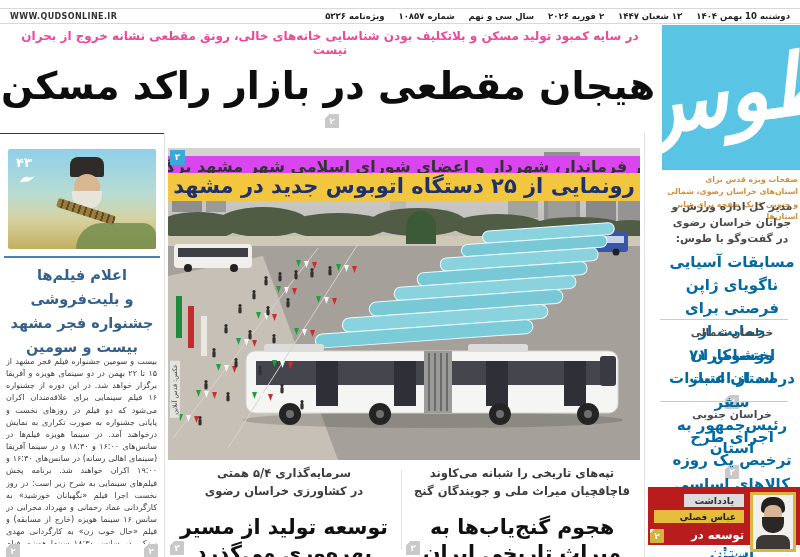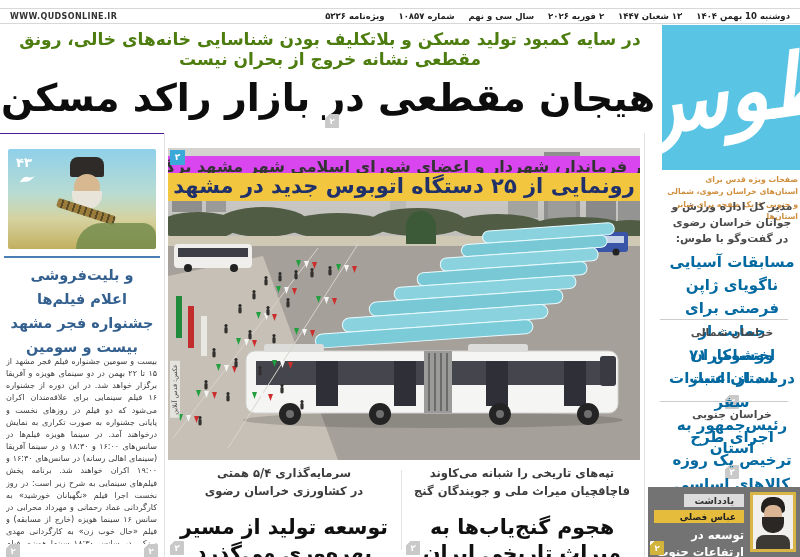--- a/index.html
+++ b/index.html
@@ -9,21 +9,21 @@
 
   
   .topbar { position:absolute; top:8px; left:0; right:0; height:16px;
     border-top:1px solid #d8d8d8; border-bottom:1px solid #d8d8d8;
     display:flex; align-items:center; justify-content:space-between; padding:0 10px; }
   .dates { display:flex; gap:14px; font-size:8.5px; color:#222; font-weight:bold; }
   .site { direction:ltr; font-size:8px; color:#333; letter-spacing:.4px; font-weight:bold; text-decoration:none; }
 
   
   .lead { position:absolute; top:29px; right:145px; left:5px; text-align:center; }
-  .lead-kicker { font-size:17px; font-weight:bold; color:#4d7c0f; }
+  .lead-kicker { font-size:12px; font-weight:bold; color:#ec4899; }
   .lead-headline { margin-top:7px; font-size:38px; font-weight:bold; color:#0d0d0d;
     white-space:nowrap; letter-spacing:-0.5px; }
 
   
   .badge { position:absolute; width:14px; height:14px; border-radius:1px;
     background:linear-gradient(135deg,#ffffff 0 3px,#c9c9c9 3px);
     color:#fff; font-size:8.5px; line-height:14px; text-align:center; font-weight:bold; }
   .badge.gold { background:linear-gradient(135deg,#ffffff 0 3px,#d2b43c 3px); }
 
   
@@ -78,21 +78,21 @@
 
   
   .right-col { position:absolute; top:193px; right:0; width:152px; height:364px; }
   .rc-article { position:absolute; left:20px; right:4px; text-align:center; }
   .rc-kicker { font-size:10.8px; font-weight:bold; color:#4a4a4a; line-height:1.5; }
   .rc-headline { margin-top:3px; font-size:15px; font-weight:bold; color:#0369a1; line-height:1.55; }
   .rc-badge { position:static; display:inline-block; margin-top:5px; }
   .rc-divider { position:absolute; left:12px; right:12px; height:1px; background:#ccc; }
 
   
-  .note-box { position:absolute; top:294px; left:0; right:0; height:70px; background:#737373; }
+  .note-box { position:absolute; top:294px; left:0; right:0; height:58px; background:#b91c1c; }
   .note-portrait { position:absolute; top:5px; right:4px; width:46px; height:60px;
     background:#f2f0ec; border:3px solid #d9b545; overflow:hidden; }
   .np-hair { position:absolute; top:2px; left:8px; width:24px; height:16px; background:#23201e; border-radius:10px 10px 4px 4px; }
   .np-face { position:absolute; top:10px; left:11px; width:18px; height:20px; background:#d9b596; border-radius:8px; }
   .np-beard { position:absolute; top:22px; left:9px; width:22px; height:16px; background:#2b2724; border-radius:0 0 10px 10px; }
   .np-body { position:absolute; bottom:0; left:3px; width:34px; height:14px; background:#3d3a36; border-radius:8px 8px 0 0; }
   .note-tag { position:absolute; top:7px; right:56px; background:#dcdcdc; color:#333;
     font-size:9.5px; font-weight:bold; padding:1px 10px; }
   .note-author { position:absolute; top:23px; right:56px; left:6px; background:#e5bc3c; color:#222;
     font-size:9px; font-weight:bold; padding:1.5px 8px; text-align:right; }
@@ -143,22 +143,22 @@
         <path d="M2 10 Q6 2 12 4 Q16 5 19 2 Q14 9 8 9 Q4 9 2 10Z" fill="#ffffff"></path>
       </svg>
       <div class="poster-hat"></div>
       <div class="poster-face"></div>
       <div class="poster-beard"></div>
       <div class="poster-strap"></div>
       <div class="poster-hill"></div>
     </div>
     <div class="poster-divider"></div>
     <div class="sb-headline">
+      <div>اعلام فیلم‌ها</div>
       <div>و بلیت‌فروشی</div>
-      <div>اعلام فیلم‌ها</div>
       <div>جشنواره فجر مشهد</div>
       <div>بیست و سومین</div>
     </div>
     <div class="sb-body">بیست و سومین جشنواره فیلم فجر مشهد از ۱۵ تا ۲۲ بهمن در دو سینمای هویزه و آفریقا برگزار خواهد شد. در این دوره از جشنواره ۱۶ فیلم سینمایی برای علاقه‌مندان اکران می‌شود که دو فیلم در روزهای نخست و پایانی جشنواره به صورت تکراری به نمایش درخواهند آمد. در سینما هویزه فیلم‌ها در سانس‌های ۱۶:۰۰ و ۱۸:۳۰ و در سینما آفریقا (سینمای اهالی رسانه) در سانس‌های ۱۶:۳۰ و ۱۹:۰۰ اکران خواهند شد. برنامه پخش فیلم‌های سینمایی به شرح زیر است: در روز نخست اجرا فیلم «نگهبانان خورشید» به کارگردانی عماد رحمانی و مهرداد محرابی در سانس ۱۶ سینما هویزه (خارج از مسابقه) و فیلم «حال خوب زن» به کارگردانی مهدی برزکی در سانس ۱۸:۳۰ سینما هویزه، فیلم «بیلبورد» به کارگردانی سعید دشتی در سانس ۱۶:۳۰ سینما آفریقا و فیلم «اردیبهشت» به کارگردانی محمد داودی در سانس ۱۹ سینما آفریقا اکران خواهند شد. در روز دوم جشنواره مشهد فیلم «سرزمین فرشته‌ها» به کارگردانی بابک خواجه پاشا در سانس ۱۶ سینما هویزه و فیلم «عروس چشمه» به کارگردانی فریدون نجفی در...</div>
     <span class="badge sb-badge-r">۲</span>
     <span class="badge sb-badge-l">۲</span>
   </div>
 
   <div class="photo">
     <svg width="472" height="312" viewBox="0 0 472 312">

